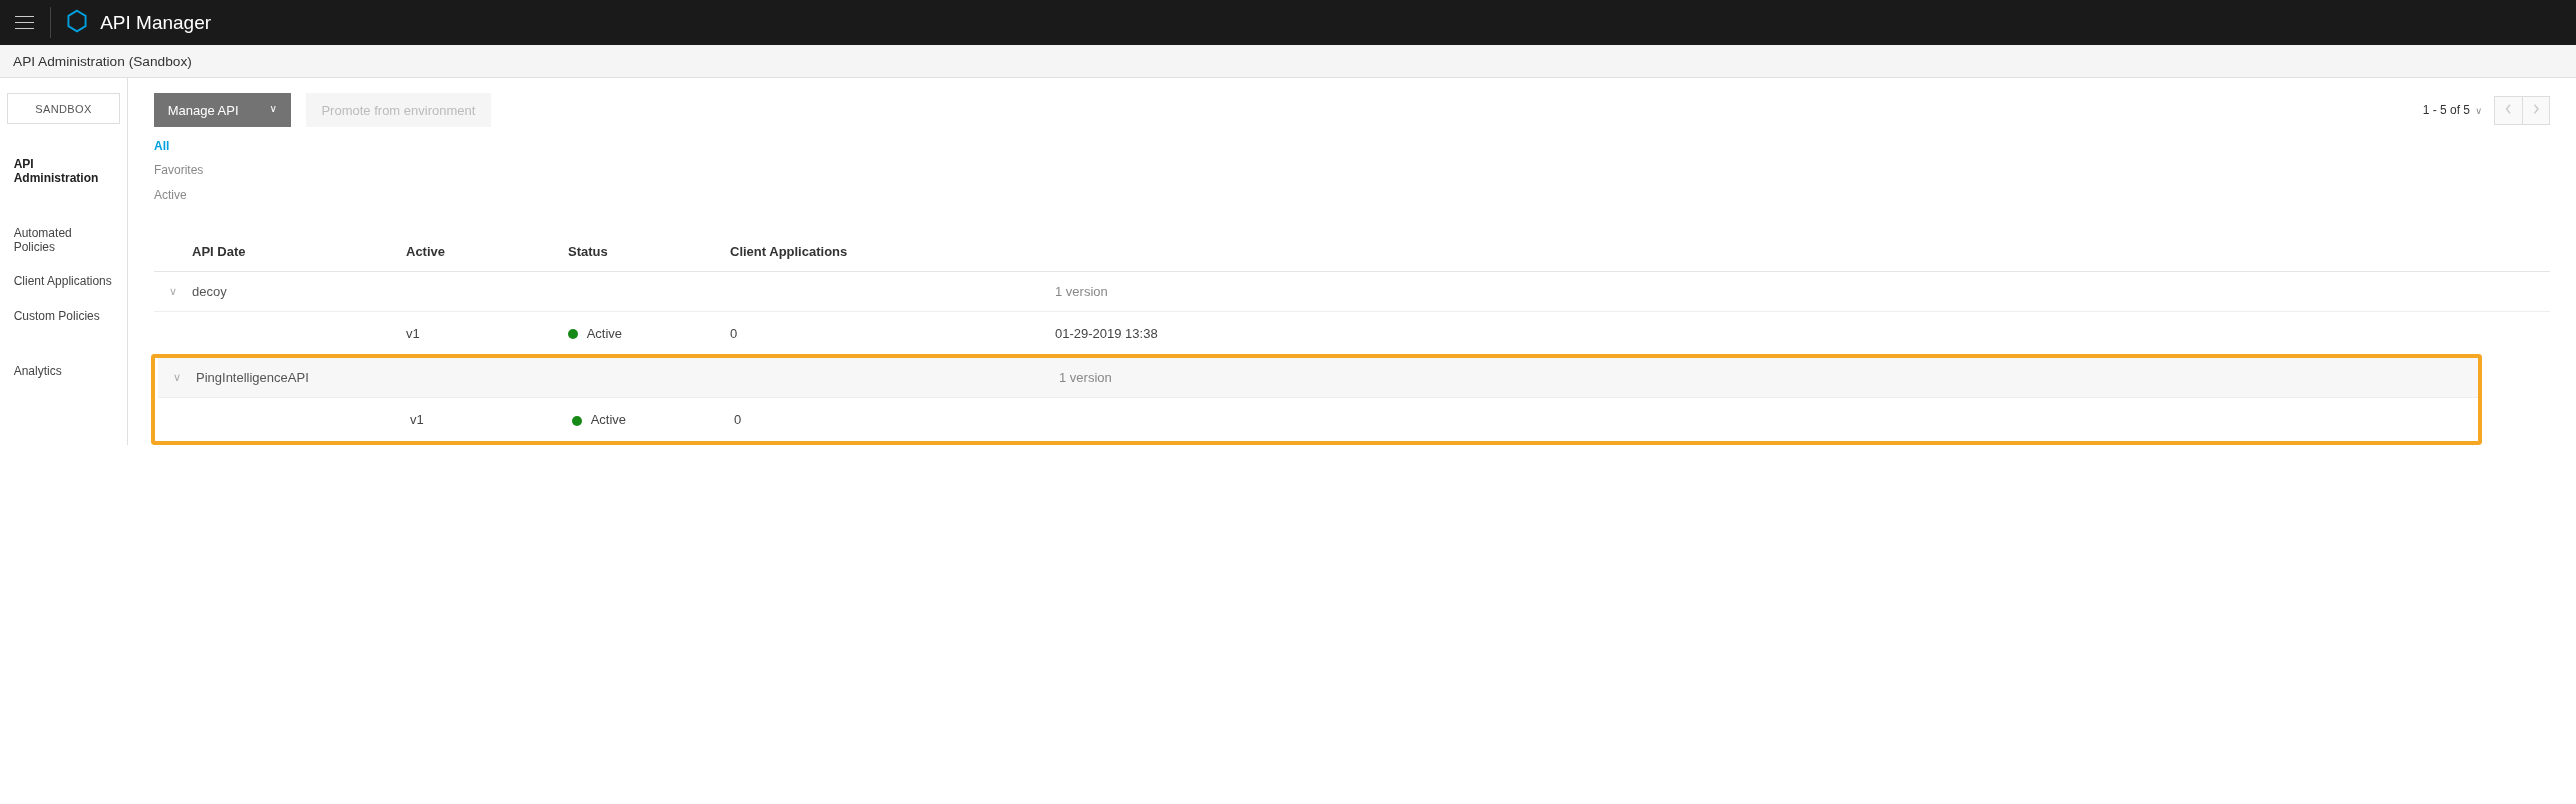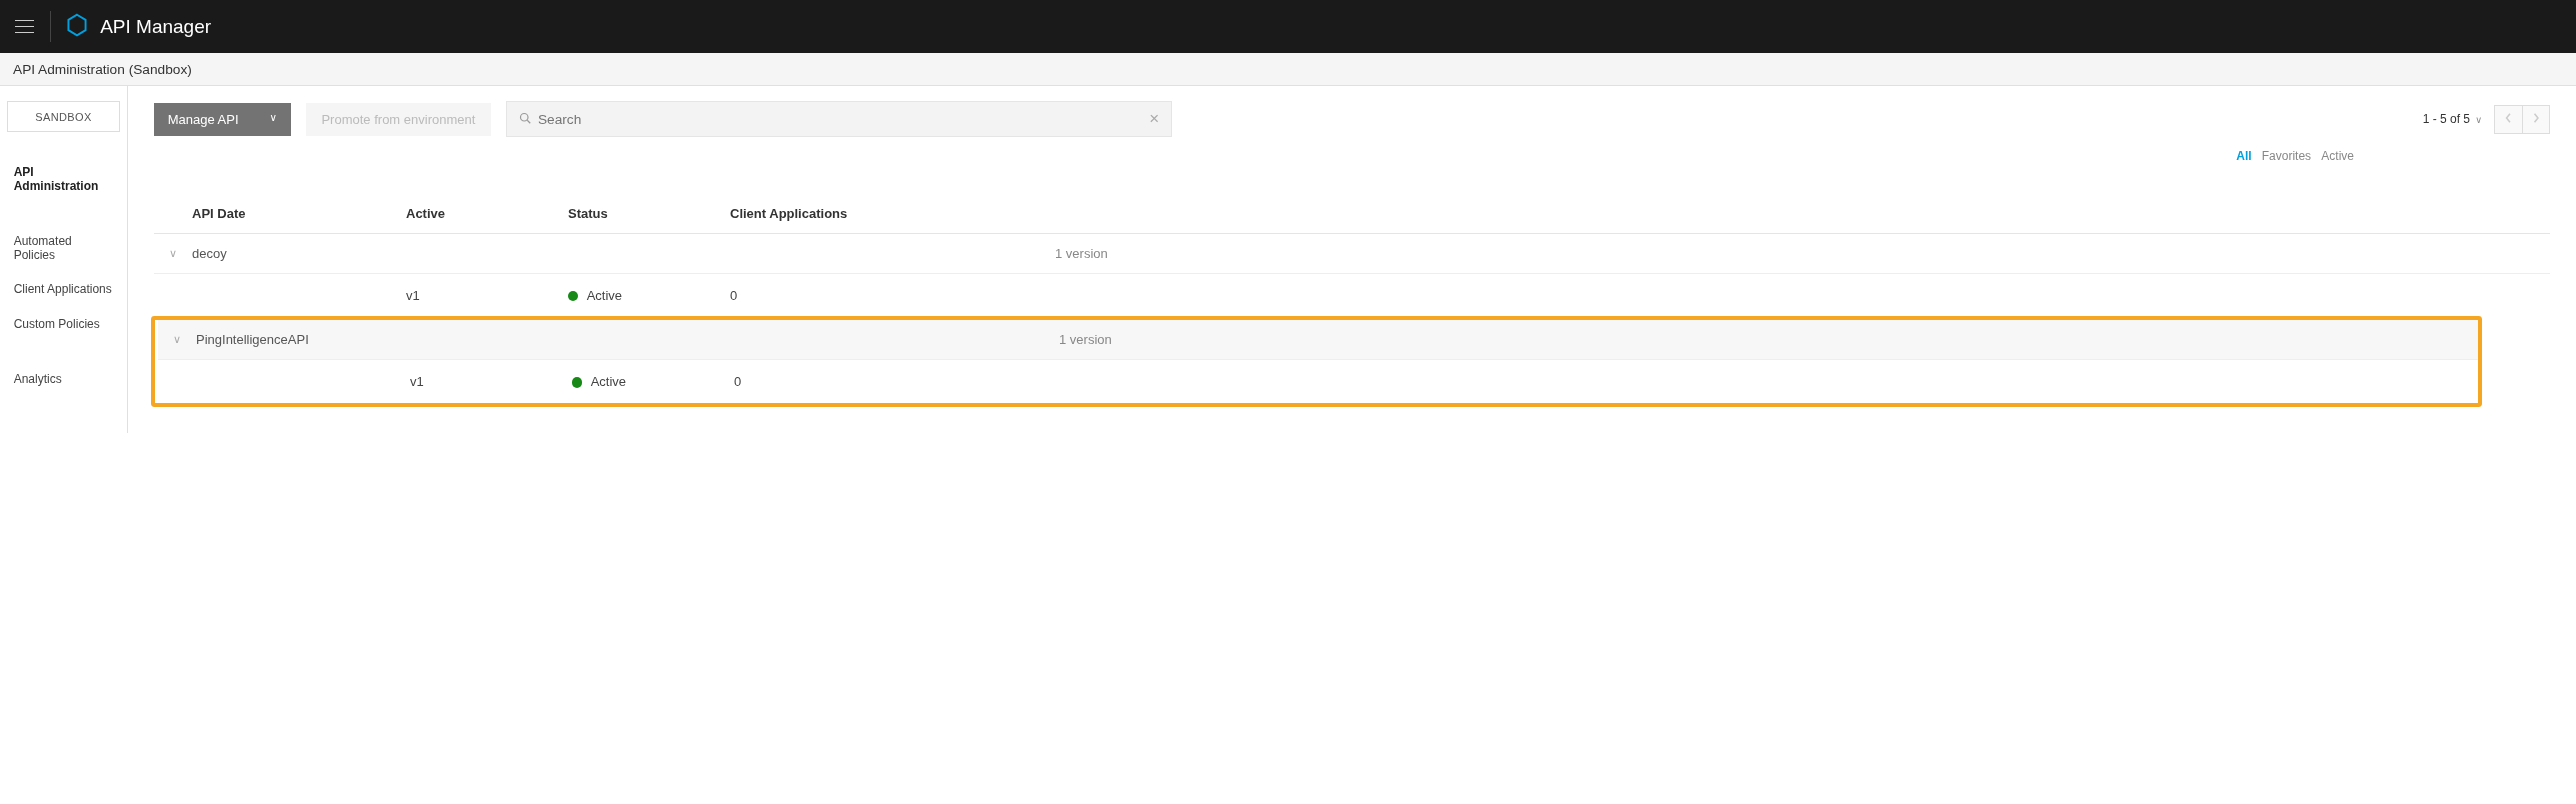--- a/index.html
+++ b/index.html
@@ -7,21 +7,21 @@
       padding: 0;
       box-sizing: border-box;
       font-family: -apple-system, BlinkMacSystemFont, "Segoe UI", Helvetica, Arial, sans-serif;
     }
     body {
       background: #ffffff;
       color: #333;
     }
     .top-bar {
       background: #1a1a1a;
-      height: 53px;
+      height: 45px;
       display: flex;
       align-items: center;
       padding: 0 15.4px;
       gap: 15.4px;
       text-align: center;
     }
     .hamburger {
       display: flex;
       flex-direction: column;
       gap: 4.3px;
@@ -186,20 +186,21 @@
     .pager-btn:first-child {
       border-left: none;
     }
     .filter-row {
       display: flex;
       justify-content: flex-end;
       gap: 10.2px;
       font-size: 12px;
       margin-bottom: 34px;
       padding-right: 196px;
+      flex-direction: column;
     }
     .filter-link {
       color: #888;
       cursor: pointer;
     }
     .filter-link.active {
       color: #00a0df;
       font-weight: 600;
     }
     .table {
@@ -310,30 +311,20 @@
     <div class="sidebar-item">Analytics</div>
   </div>
 
   <div class="content">
     <div class="toolbar">
       <button class="btn-primary">
         <span>Manage API</span>
         <span class="chev">∨</span>
       </button>
       <button class="btn-disabled">Promote from environment</button>
-      <div class="search-wrap">
-        <span class="search-glyph">
-          <svg width="12" height="12" viewBox="0 0 16 16" fill="none" stroke="#999" stroke-width="1.6">
-              <circle cx="7" cy="7" r="5"></circle>
-              <line x1="11" y1="11" x2="15" y2="15"></line>
-            </svg>
-        </span>
-        <input type="text" placeholder="Search" style="">
-        <span class="clear-x">×</span>
-      </div>
       <div class="pager">
         <div class="pager-text">
           <span>1 - 5 of 5</span>
           <span class="chev">∨</span>
         </div>
         <div class="pager-buttons">
           <button class="pager-btn">
             <svg width="8.5" height="12" viewBox="0 0 8 14" fill="none" stroke="#ccc" stroke-width="1.8">
                 <path d="M6 2 L2 7 L6 12"></path>
               </svg>
@@ -370,20 +361,21 @@
           <div class="group-count">1 version</div>
         </div>
         <div class="detail-row">
           <div class="col-expand"></div>
           <div class="col-name"></div>
           <div class="col-version">v1</div>
           <div class="col-status">
             <span class="status-dot"></span><span>Active</span>
           </div>
           <div class="col-clients">0</div>
+          <div class="col-date">01-29-2019 13:38</div>
         </div>
       </div>
 
       <div class="highlight-box">
         <div class="group-row">
           <div class="expand-arrow">∨</div>
           <div class="group-name">PingIntelligenceAPI</div>
           <div class="group-filler"></div>
           <div class="group-count">1 version</div>
         </div>

